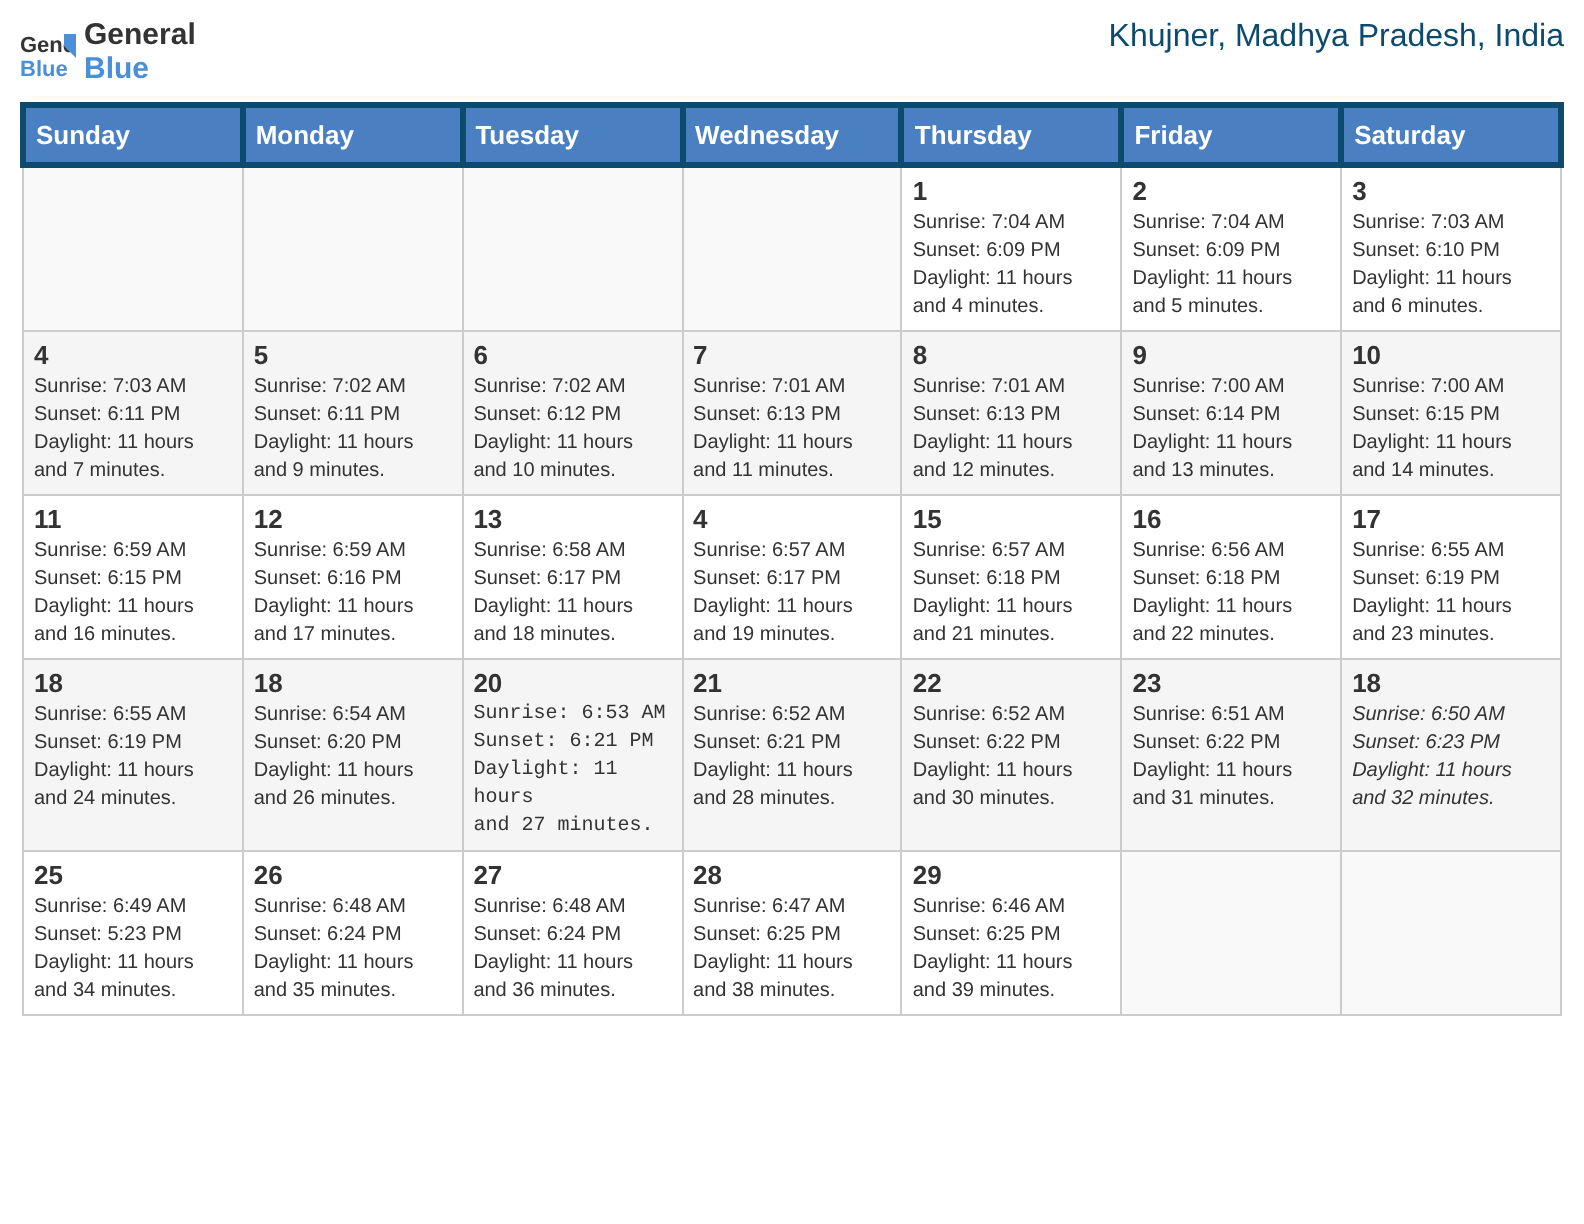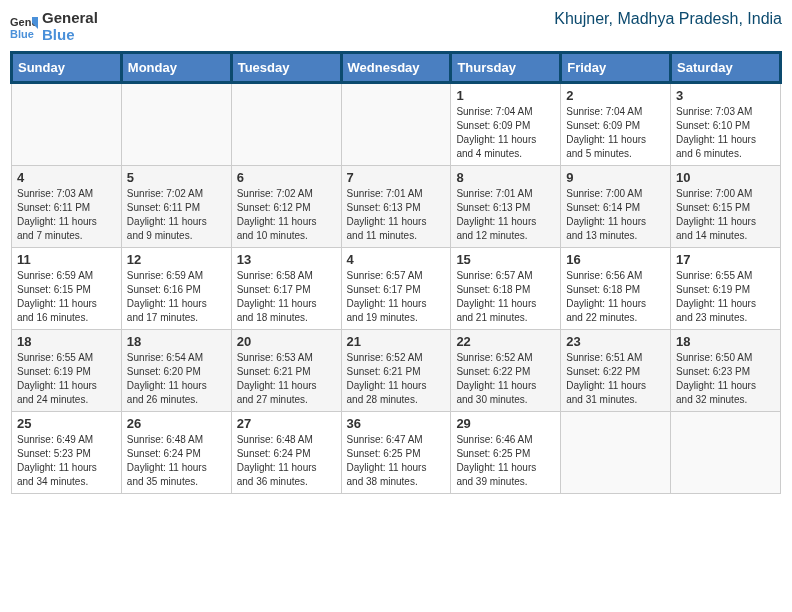--- a/index.html
+++ b/index.html
@@ -249,21 +249,21 @@
         </td>
         <td>
           <span class="day-num">18</span>
           <div class="day-info" style="white-space: pre-line;">Sunrise: 6:54 AM
 Sunset: 6:20 PM
 Daylight: 11 hours
 and 26 minutes.</div>
         </td>
         <td>
           <span class="day-num">20</span>
-          <div class="day-info" style="white-space: pre-line;">Sunrise: 6:53 AM
+          <div class="day-info" style="white-space: pre-line; font-family: Liberation Mono, monospace;">Sunrise: 6:53 AM
 Sunset: 6:21 PM
 Daylight: 11 hours
 and 27 minutes.</div>
         </td>
         <td>
           <span class="day-num">21</span>
           <div class="day-info" style="white-space: pre-line;">Sunrise: 6:52 AM
 Sunset: 6:21 PM
 Daylight: 11 hours
 and 28 minutes.</div>
@@ -277,21 +277,21 @@
         </td>
         <td>
           <span class="day-num">23</span>
           <div class="day-info" style="white-space: pre-line;">Sunrise: 6:51 AM
 Sunset: 6:22 PM
 Daylight: 11 hours
 and 31 minutes.</div>
         </td>
         <td>
           <span class="day-num">18</span>
-          <div class="day-info" style="white-space: pre-line;">Sunrise: 6:50 AM
+          <div class="day-info" style="white-space: pre-line; font-style: italic;">Sunrise: 6:50 AM
 Sunset: 6:23 PM
 Daylight: 11 hours
 and 32 minutes.</div>
         </td>
       </tr>
       <tr>
         <td>
           <span class="day-num">25</span>
           <div class="day-info" style="white-space: pre-line;">Sunrise: 6:49 AM
 Sunset: 5:23 PM
@@ -306,21 +306,21 @@
 and 35 minutes.</div>
         </td>
         <td>
           <span class="day-num">27</span>
           <div class="day-info" style="white-space: pre-line;">Sunrise: 6:48 AM
 Sunset: 6:24 PM
 Daylight: 11 hours
 and 36 minutes.</div>
         </td>
         <td>
-          <span class="day-num">36</span>
+          <span class="day-num">28</span>
           <div class="day-info" style="white-space: pre-line;">Sunrise: 6:47 AM
 Sunset: 6:25 PM
 Daylight: 11 hours
 and 38 minutes.</div>
         </td>
         <td>
           <span class="day-num">29</span>
           <div class="day-info" style="white-space: pre-line;">Sunrise: 6:46 AM
 Sunset: 6:25 PM
 Daylight: 11 hours

